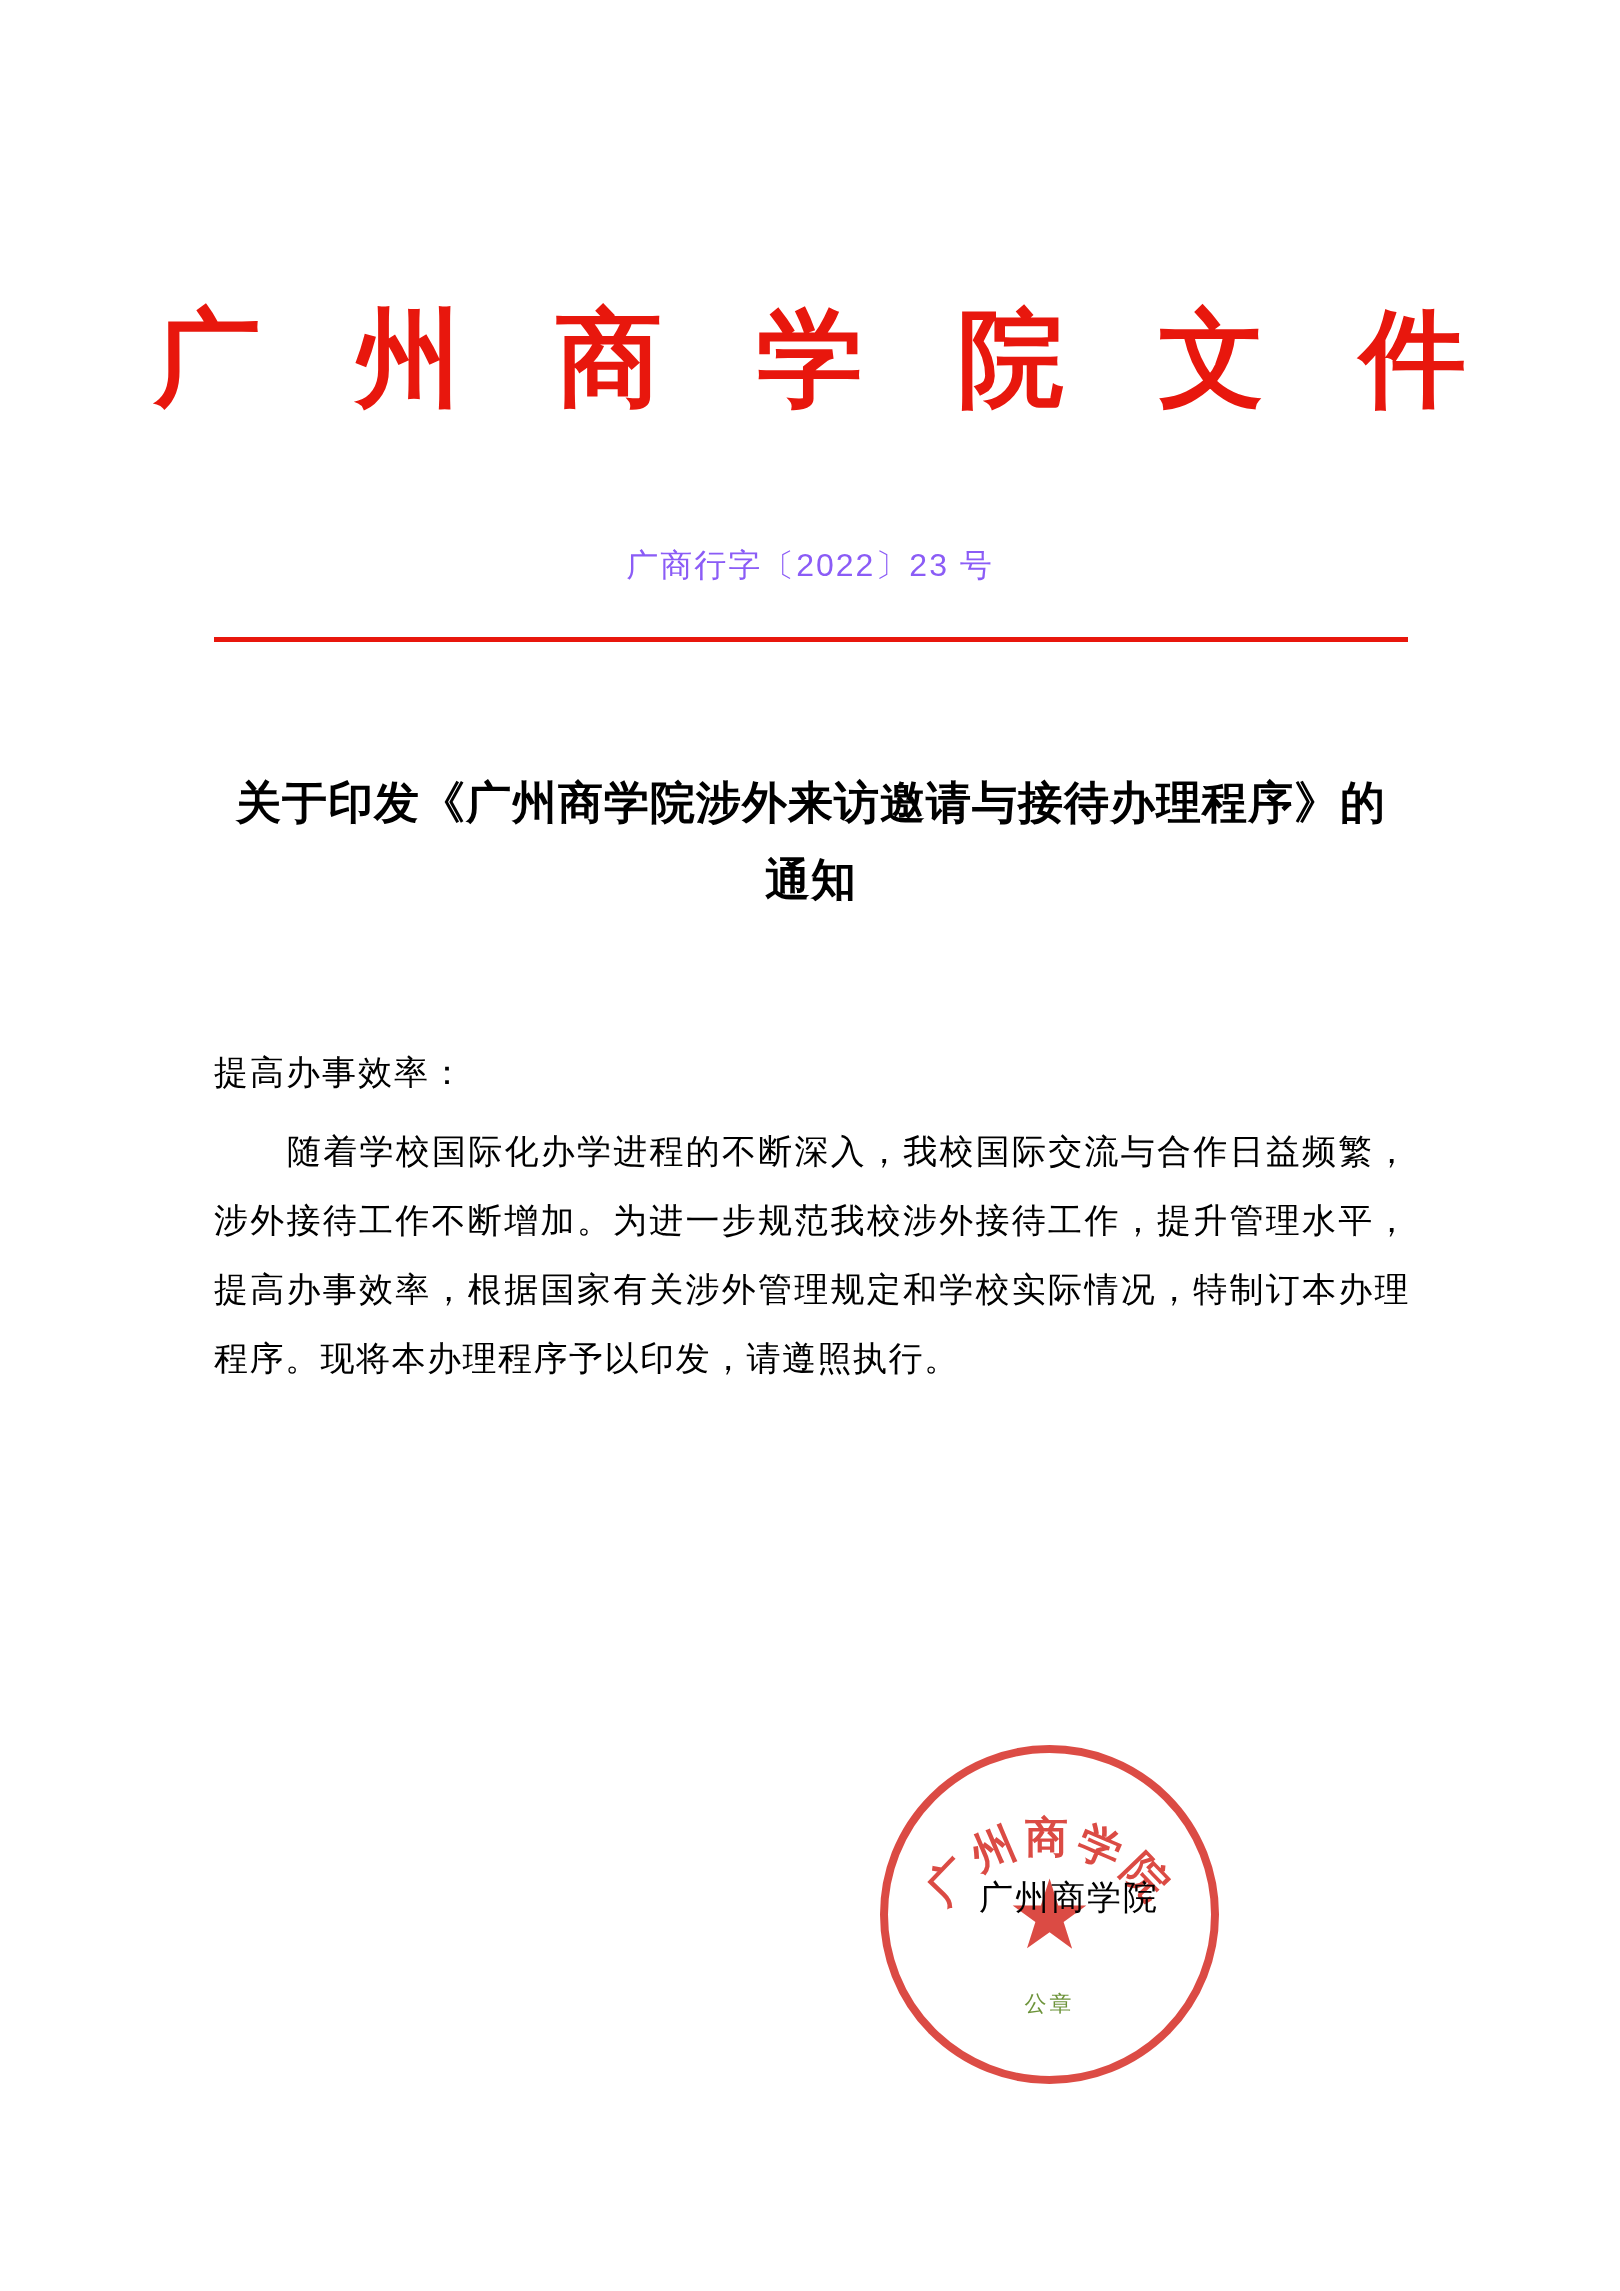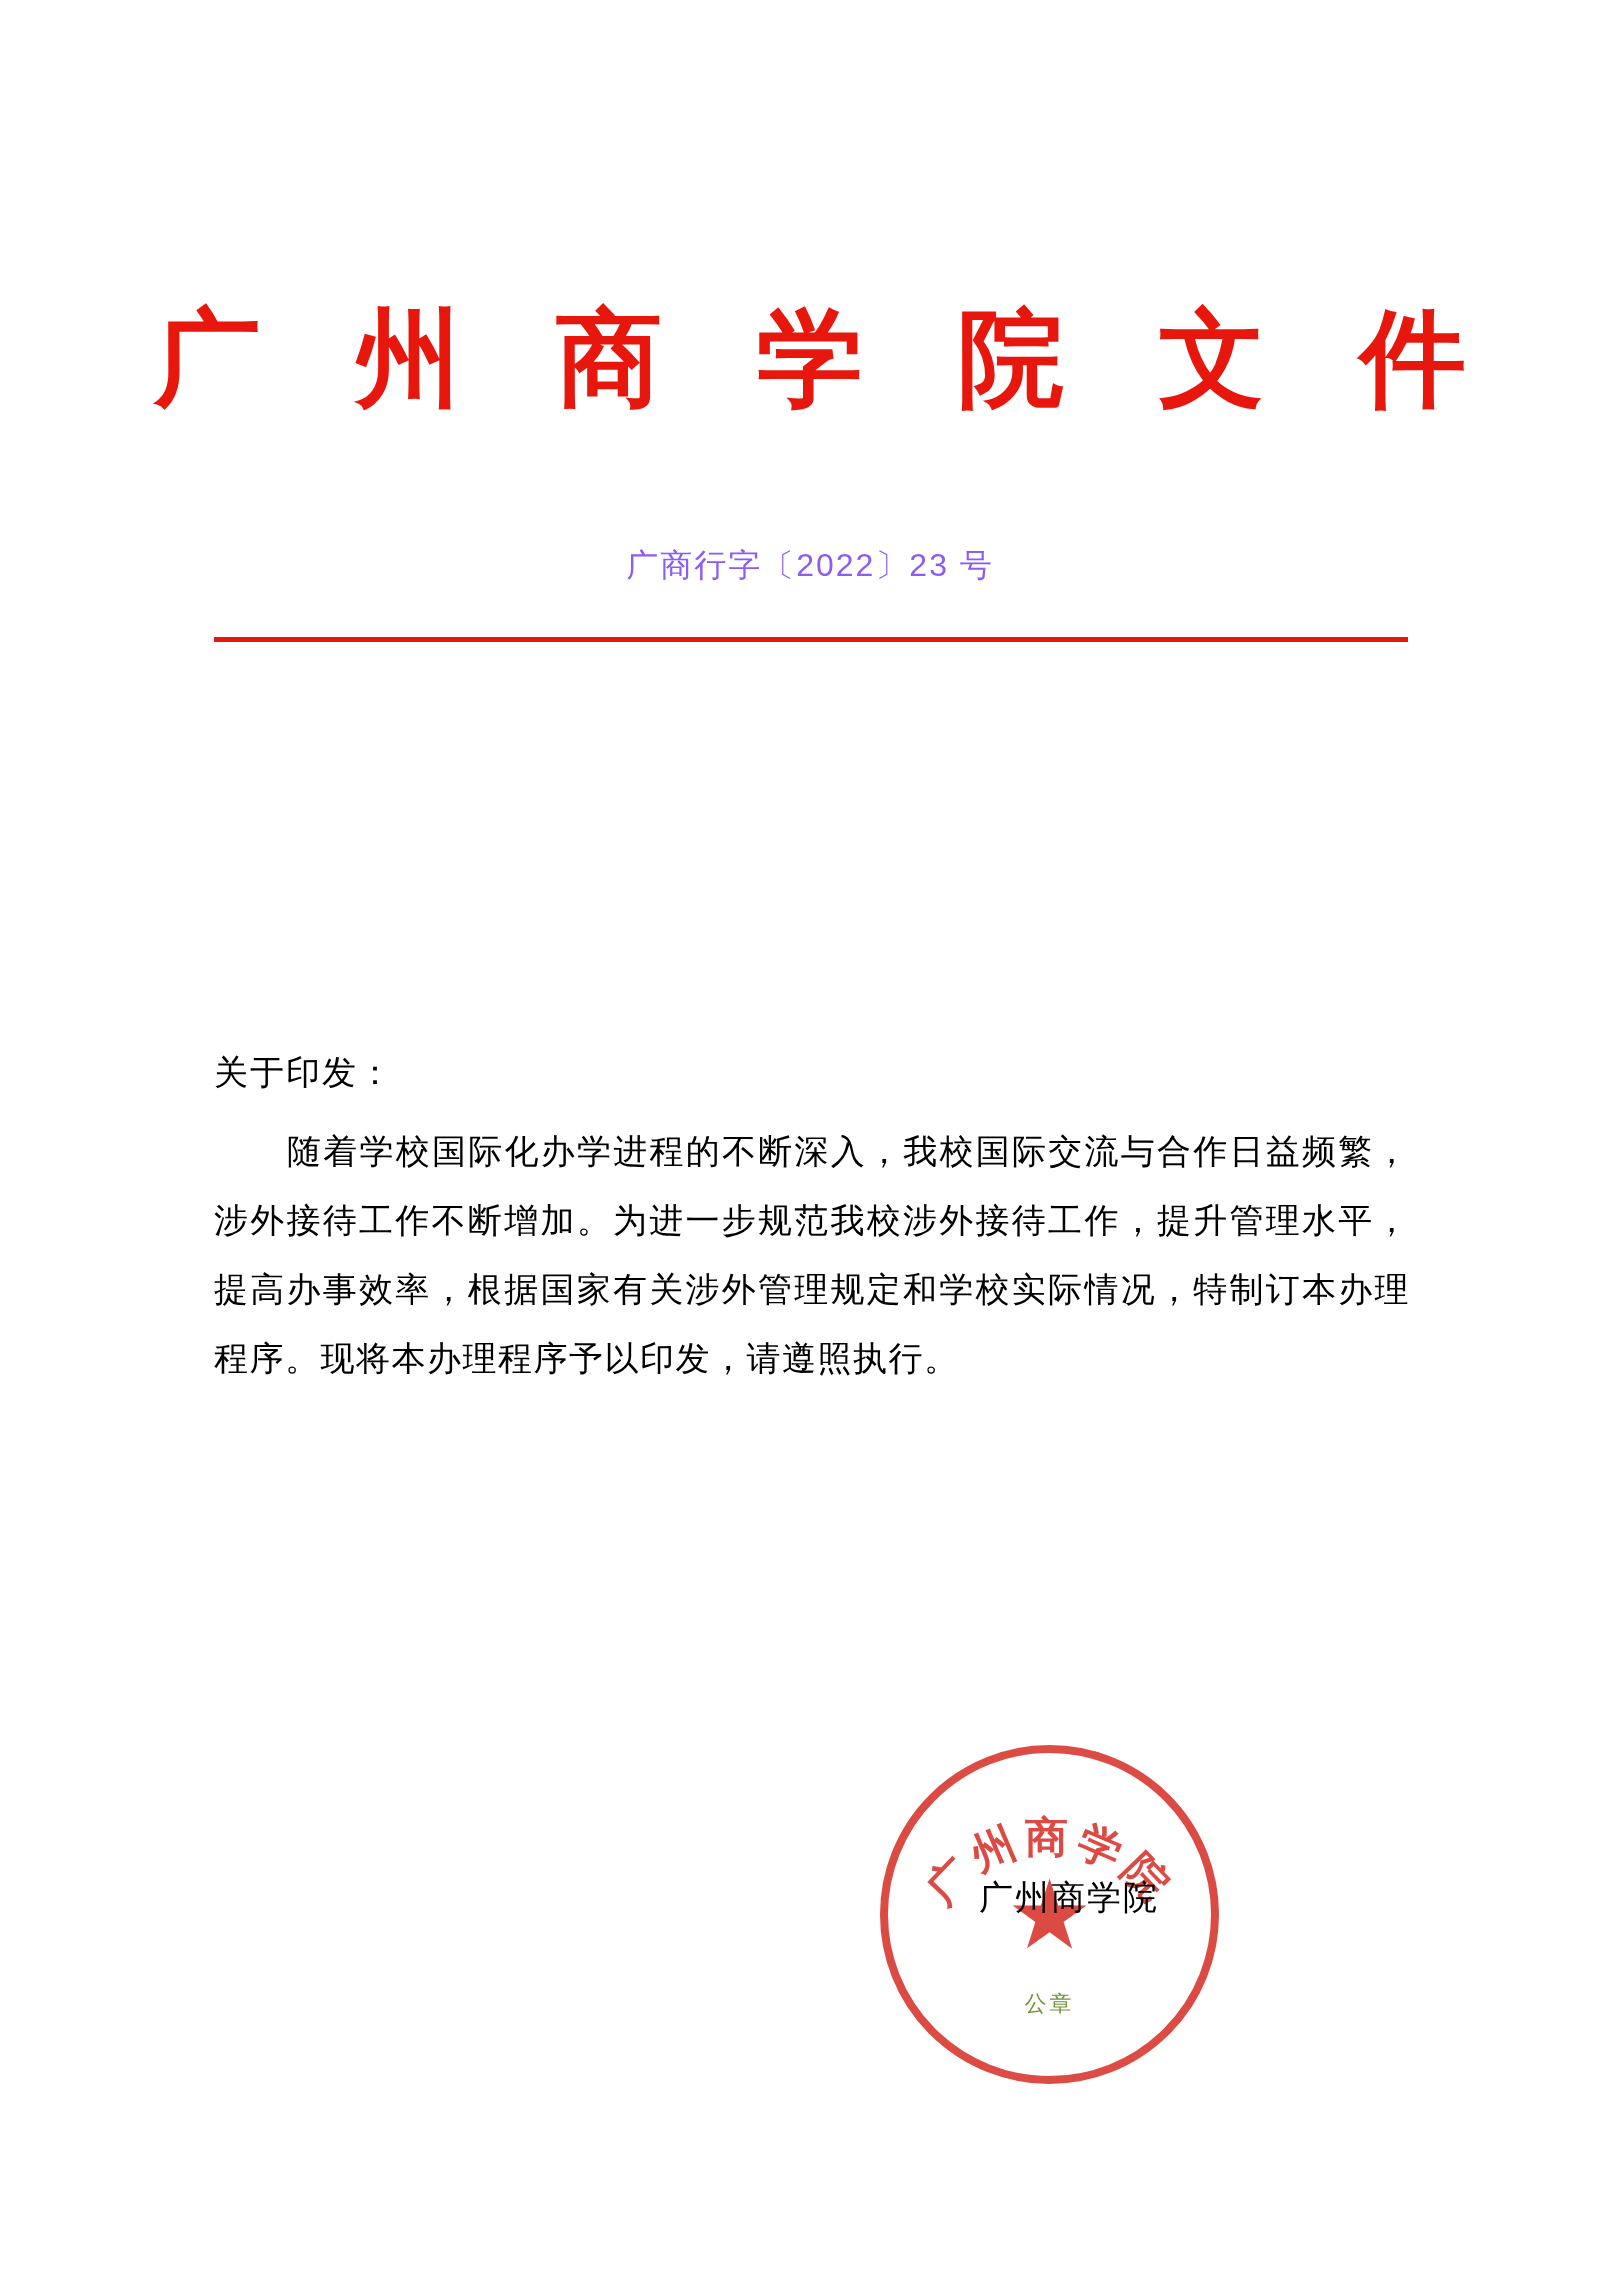--- a/index.html
+++ b/index.html
@@ -185,22 +185,23 @@
 <body>
 
 <div class="page">
 
   <div class="masthead">广 州 商 学 院 文 件</div>
 
   <div class="doc-number">广商行字〔2022〕23 号</div>
 
   <div class="red-rule"></div>
 
-
-  <div class="recipient">关于印发：</div>
+  <div class="doc-title">关于印发《广州商学院涉外来访邀请与接待办理程序》的通知</div>
+
+  <div class="recipient">提高办事效率：</div>
 
   <div class="body-text">随着学校国际化办学进程的不断深入，我校国际交流与合作日益频繁，涉外接待工作不断增加。为进一步规范我校涉外接待工作，提升管理水平，提高办事效率，根据国家有关涉外管理规定和学校实际情况，特制订本办理程序。现将本办理程序予以印发，请遵照执行。</div>
 
 
   <div class="seal">
     <div class="seal-inner">
       <svg class="seal-arc" viewBox="0 0 330 330">
         <defs>
           <path id="sealArcPath" d="M 46,190 A 124,124 0 0 1 284,190" fill="none"></path>
         </defs>

